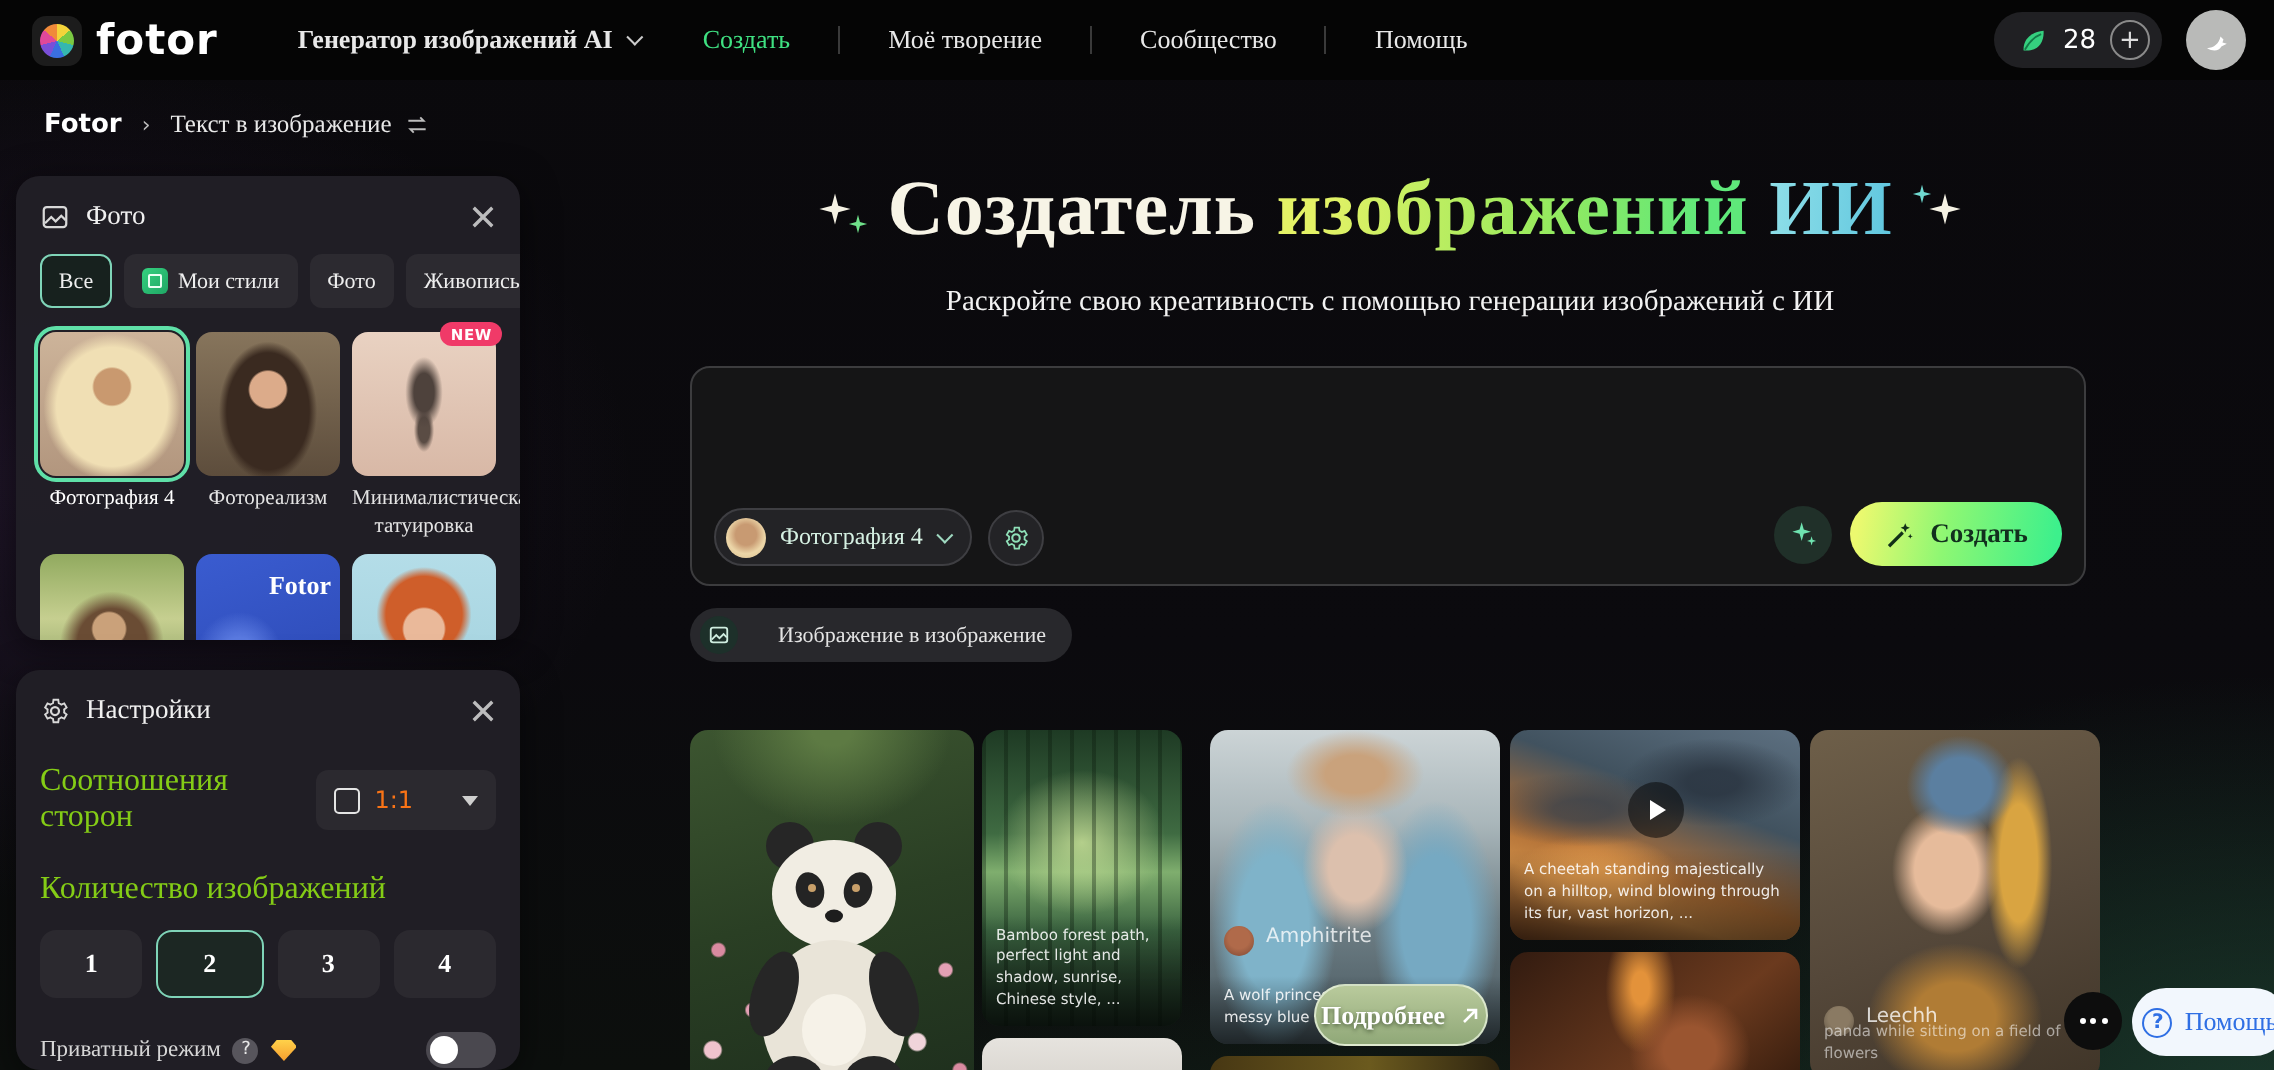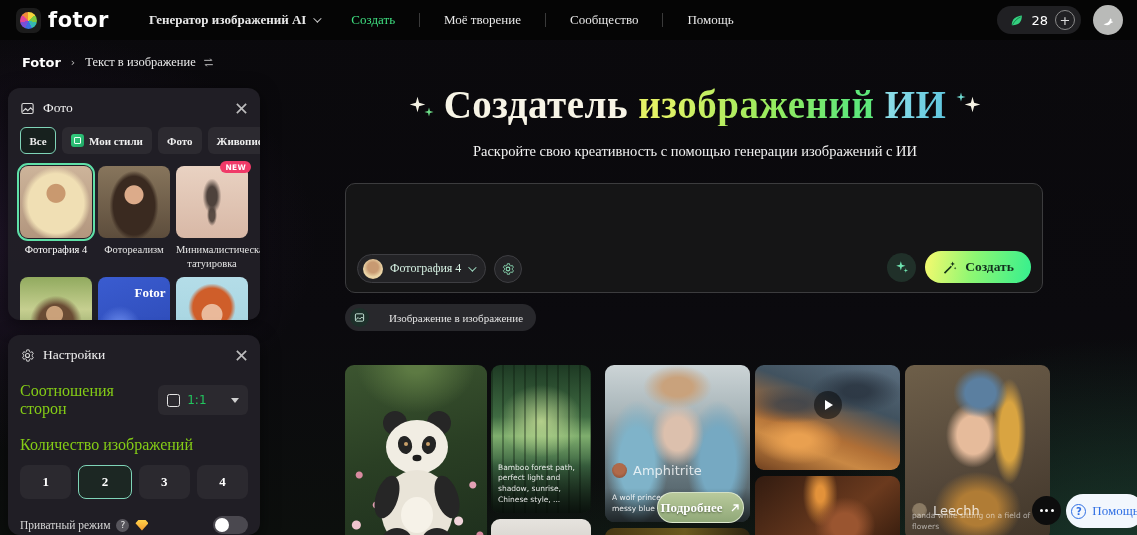--- a/index.html
+++ b/index.html
@@ -40,21 +40,21 @@
   .bc-sep { color:#bbb; font-family:"DejaVu Sans", sans-serif; font-size:11px; }
   .bc-cur { font-size:12.5px; color:#e8e8e8; display:flex; align-items:center; gap:6px; cursor:pointer; }
 
   
   .panel { position:absolute; left:8px; width:252px; background:rgba(33,31,38,.97); border-radius:12px; padding:12px; z-index:10; box-shadow:0 4px 18px rgba(0,0,0,.5); }
   .panel-hd { display:flex; align-items:center; gap:8px; }
   .panel-title { font-size:13.5px; color:#f0f0f0; }
   .close-x { margin-left:auto; cursor:pointer; opacity:.85; }
 
   #styles-panel { top:88px; height:232px; overflow:hidden; }
-  .tabs { display:flex; gap:6px; margin-top:11px;font-weight:bold; }
+  .tabs { display:flex; gap:6px; margin-top:11px; }
   .tab { height:27px; border-radius:6px; background:#2c2a30; color:#eee; font-size:11px; display:flex; align-items:center; justify-content:center; padding:0 9px; cursor:pointer; white-space:nowrap; }
   .tab.sel { background:#17211e; border:1px solid #7fd4b8; }
   .mini-ic { width:13px; height:13px; border-radius:3px; background:linear-gradient(135deg,#35d07f,#1fa765); margin-right:5px; position:relative; }
   .mini-ic::after { content:""; position:absolute; inset:3px; border:1px solid #eafff3; border-radius:1px; }
   .thumb-grid { display:grid; grid-template-columns:repeat(3,72px); gap:6px; margin-top:12px; }
   .thumb { width:72px; height:72px; border-radius:8px; position:relative; cursor:pointer;padding-left:32px; }
   .thumb.sel { outline:2px solid #5fe0a8; outline-offset:1px; }
   .badge-new { position:absolute; top:-5px; right:-3px; background:#f03a68; color:#fff; font-family:"DejaVu Sans", sans-serif; font-size:7.5px; font-weight:700; padding:1.5px 5px; border-radius:7px; letter-spacing:.3px; }
   .thumb-label { font-size:10.5px; color:#e4e4e4; text-align:center; line-height:1.3; margin-top:5px; }
   .thumb-label.sel { color:#fff; }
@@ -64,21 +64,21 @@
   .t-park { background:radial-gradient(circle at 48% 52%, #caa17a 8px, transparent 9px), radial-gradient(ellipse 60% 60% at 50% 62%, #6a4c34 40%, transparent 60%), linear-gradient(180deg,#91aa5f,#c6cf90 45%,#7d9458); }
   .t-poster { background:radial-gradient(circle at 30% 70%, #5a7ae0 12%, transparent 30%), linear-gradient(160deg,#3a5cd0,#2c49b4); display:flex; justify-content:center; padding-top:8px; }
   .t-poster span { color:#fff; font-size:13px; font-weight:700; }
   .t-illu { background:radial-gradient(circle at 50% 52%, #eab99a 10px, transparent 11px), radial-gradient(ellipse 55% 55% at 50% 42%, #cf5e2a 48%, transparent 60%), linear-gradient(180deg,#b4dde8,#a3d2de); }
 
   #settings-panel { top:335px; height:200px; }
   .set-row { display:flex; align-items:center; margin-top:19px; }
   .set-label { font-size:16px; color:#84cc16; }
   .aspect-dd { margin-left:auto; width:93px; height:30px; background:#2b292f; border-radius:6px; display:flex; align-items:center; padding:0 9px; gap:7px; cursor:pointer; }
   .sq-ic { width:13px; height:13px; border:1.6px solid #e4e4e4; border-radius:2.5px; }
-  .aspect-val { font-size:12px; color:#22c55e; font-family:"DejaVu Sans", sans-serif; }
+  .aspect-val { font-size:12px; color:#f97316; font-family:"DejaVu Sans", sans-serif; }
   .caret { width:0; height:0; border-left:4px solid transparent; border-right:4px solid transparent; border-top:5px solid #cfcfcf; margin-left:auto; }
   .count-row { display:flex; gap:7px; margin-top:11px; }
   .count-btn { flex:1; height:34px; border-radius:8px; background:#2b292f; color:#fff; font-size:13px; font-weight:700; display:flex; align-items:center; justify-content:center; cursor:pointer; }
   .count-btn.sel { background:#1c2723; border:1px solid #7fd4b8; }
   .toggle-row { display:flex; align-items:center; margin-top:17px; }
   .tog-label { font-size:11.5px; color:#d6d6d6; display:flex; align-items:center; gap:6px; }
   .q-ic { width:13px; height:13px; border-radius:50%; background:#57555c; color:#e8e8e8; font-family:"DejaVu Sans", sans-serif; font-size:9px; display:flex; align-items:center; justify-content:center; }
   .gem { width:13px; height:11px; background:linear-gradient(180deg,#ffd24a,#f59b2d); clip-path:polygon(25% 0,75% 0,100% 35%,50% 100%,0 35%); }
   .toggle { margin-left:auto; width:35px; height:18px; border-radius:9px; background:#4a484f; position:relative; cursor:pointer; }
   .toggle::after { content:""; position:absolute; left:2px; top:2px; width:14px; height:14px; border-radius:50%; background:#fff; }
@@ -107,21 +107,21 @@
   .gen-btn { height:32px; min-width:106px; border-radius:17px; background:linear-gradient(100deg,#ecf96f 5%,#8ef773 45%,#3df08c 95%); display:flex; align-items:center; justify-content:center; gap:8px; color:#12301e; font-size:13.5px; font-weight:700; cursor:pointer; padding:0 16px; }
 
   .i2i-pill { position:absolute; top:304px; left:0; height:27px; background:#28282c; border-radius:14px; display:flex; align-items:center; gap:20px; padding:0 13px 0 5px; cursor:pointer; }
   .i2i-ic { width:19px; height:19px; border-radius:50%; background:#1d302a; display:flex; align-items:center; justify-content:center; }
   .i2i-label { font-size:11px; color:#e4e4e4; }
 
   
   .gallery { position:absolute; top:365px; left:0; width:712px; height:175px; }
   .card { position:absolute; border-radius:9px; overflow:hidden; cursor:pointer; }
   .cap { position:absolute; left:0; right:0; bottom:0; padding:5px 7px 7px; font-family:"DejaVu Sans", sans-serif; font-size:7.5px; line-height:1.45; color:rgba(255,255,255,.88); background:linear-gradient(180deg,transparent,rgba(0,0,0,.55)); }
-  .author { position:absolute; left:7px; display:flex; align-items:center; gap:6px; font-family:"DejaVu Sans", sans-serif; font-size:13px; color:rgba(255,255,255,.78); }
+  .author { position:absolute; left:7px; display:flex; gap:6px; font-family:"DejaVu Sans", sans-serif; font-size:10px; color:rgba(255,255,255,.78); }
   .author .ava { width:15px; height:15px; border-radius:50%; }
 
   .card-panda { left:0; top:0; width:142px; height:200px;
     background:
       radial-gradient(circle at 10% 55%, #d98aa0 3px, transparent 4px), radial-gradient(circle at 22% 70%, #e3a0b4 3px, transparent 4px),
       radial-gradient(circle at 8% 80%, #efc3cd 4px, transparent 5px), radial-gradient(circle at 90% 60%, #e3a0b4 3px, transparent 4px),
       radial-gradient(circle at 80% 78%, #f0d4da 4px, transparent 5px), radial-gradient(circle at 95% 85%, #d98aa0 3px, transparent 4px),
       radial-gradient(ellipse 70% 40% at 50% 0%, #5d7a43 10%, transparent 60%),
       linear-gradient(165deg,#3c5530 0%,#2a3f24 45%,#1c2c1c 100%); }
   .card-bamboo { left:146px; top:0; width:100px; height:148px;
@@ -395,20 +395,21 @@
         <span class="ava" style="background:radial-gradient(circle at 50% 40%, #b06a4a 45%, #7a4632)"></span>
         <span>Amphitrite</span>
       </div>
       <div class="cap">A wolf princess, sad expression, messy blue hair, wearing mino...</div>
     </div>
 
     <div class="card card-cheetah">
       <div class="play-btn">
           <span class="play-tri"></span>
         </div>
+      <div class="cap">A cheetah standing majestically on a hilltop, wind blowing through its fur, vast horizon, ...</div>
     </div>
     <div class="card card-girl2"></div>
 
     <div class="card card-pearl">
       <div class="author" style="bottom:22px">
         <span class="ava" style="background:radial-gradient(circle at 50% 40%, #8a7a63 45%, #5d5142)"></span>
         <span>Leechh</span>
       </div>
       <div class="cap" style="background:none; color:rgba(255,255,255,.55)">panda while sitting on a field of flowers</div>
     </div>

